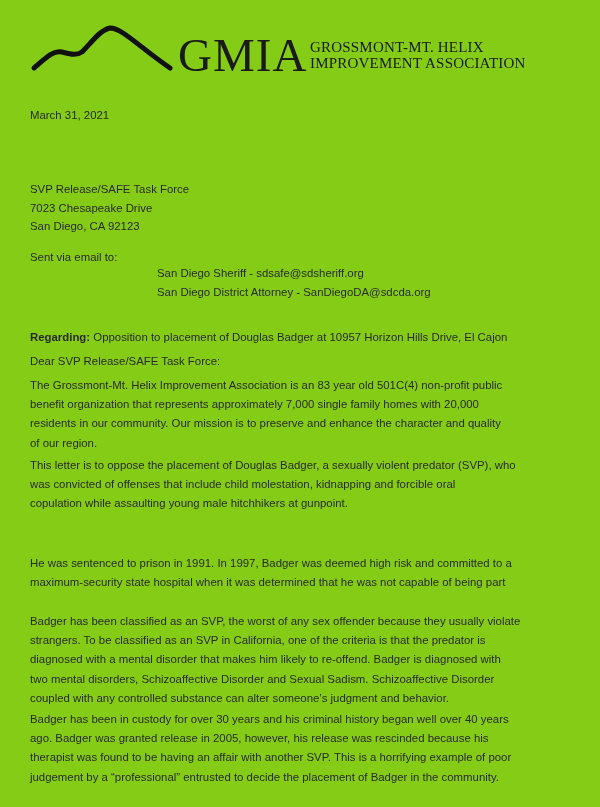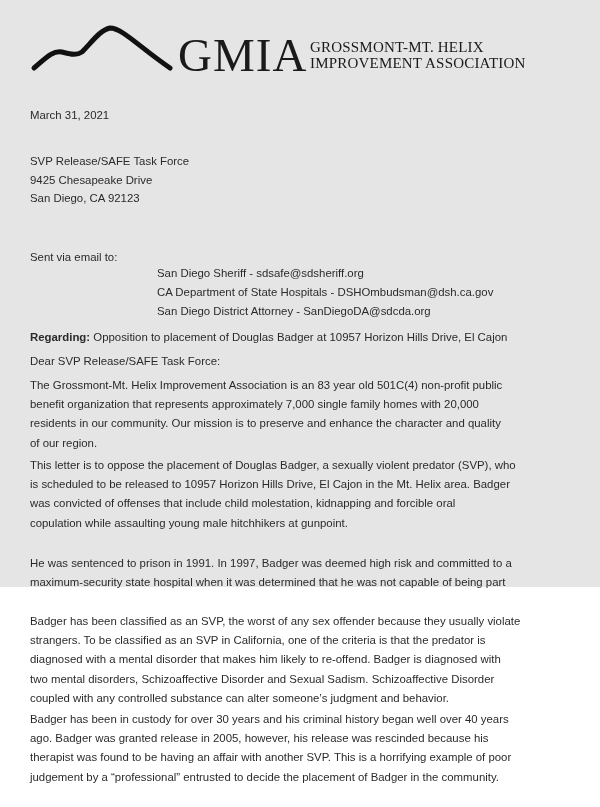--- a/index.html
+++ b/index.html
@@ -2,36 +2,36 @@
 <html><head>
 <meta charset="utf-8">
 <style>
   html, body { margin: 0; padding: 0; }
   body {
     width: 600px; height: 807px; overflow: hidden;
     background: #ffffff; color: #2a2a2a;
     font-family: "Liberation Sans", sans-serif;
     position: relative;
   }
-  .page { position: relative; width: 600px; height: 587px; background: #e5e5e5; }
+  .page { position: relative; width: 600px; height: 807px; background: #84cc16; }
   .logo { position: absolute; left: 30px; top: 22px; height: 60px; width: 560px; }
   .logo svg.mountain { position: absolute; left: 0; top: 0; }
   .logo .gmia {
     position: absolute; left: 148px; top: 8px;
     font-family: "Liberation Serif", serif; font-size: 47px; letter-spacing: 1px;
     color: #1a1a1a; line-height: 50px;
   }
   .logo .org {
     position: absolute; left: 280px; top: 17px;
     font-family: "Liberation Serif", serif; font-size: 15px; line-height: 16px;
     color: #1a1a1a; letter-spacing: 0.2px;
   }
   .txt { position: absolute; left: 30px; font-size: 11.4px; line-height: 18.6px; color: #2a2a2a; }
   .date { top: 106px; }
-  .addr { top: 152px; }
+  .addr { top: 180px; }
   .sent-label { position: absolute; left: 30px; top: 248px; font-size: 11.4px; line-height: 19px; }
   .sent-list { position: absolute; left: 157px; top: 248px; font-size: 11.4px; line-height: 19px; margin-top: 16px; }
   .regarding { top: 328px; }
   .regarding b { font-weight: bold; }
   .salutation { top: 352px; }
   .para { position: absolute; left: 30px; width: 560px; font-size: 11.4px; line-height: 19.2px; }
   .p1 { top: 376px; }
   .p2 { top: 456px; }
   .p3 { top: 554px; }
   .p4 { top: 612px; }
@@ -51,45 +51,43 @@
     <div class="org">
       <span class="line">GROSSMONT-MT. HELIX</span>
       <span class="line">IMPROVEMENT ASSOCIATION</span>
     </div>
   </div>
 
   <div class="txt date">March 31, 2021</div>
 
   <div class="txt addr">
     <span class="line">SVP Release/SAFE Task Force</span>
-    <span class="line">9425 Chesapeake Drive</span>
+    <span class="line">7023 Chesapeake Drive</span>
     <span class="line">San Diego, CA 92123</span>
   </div>
 
   <div class="sent-label">Sent via email to:</div>
   <div class="sent-list">
     <span class="line">San Diego Sheriff - sdsafe@sdsheriff.org</span>
-    <span class="line">CA Department of State Hospitals - DSHOmbudsman@dsh.ca.gov</span>
     <span class="line">San Diego District Attorney - SanDiegoDA@sdcda.org</span>
   </div>
 
   <div class="txt regarding"><b>Regarding:</b><span> Opposition to placement of Douglas Badger at 10957 Horizon Hills Drive, El Cajon</span></div>
 
   <div class="txt salutation">Dear SVP Release/SAFE Task Force:</div>
 
   <div class="para p1">
     <span class="line">The Grossmont-Mt. Helix Improvement Association is an 83 year old 501C(4) non-profit public</span>
     <span class="line">benefit organization that represents approximately 7,000 single family homes with 20,000</span>
     <span class="line">residents in our community. Our mission is to preserve and enhance the character and quality</span>
     <span class="line">of our region.</span>
   </div>
 
   <div class="para p2">
     <span class="line">This letter is to oppose the placement of Douglas Badger, a sexually violent predator (SVP), who</span>
-    <span class="line">is scheduled to be released to 10957 Horizon Hills Drive, El Cajon in the Mt. Helix area. Badger</span>
     <span class="line">was convicted of offenses that include child molestation, kidnapping and forcible oral</span>
     <span class="line">copulation while assaulting young male hitchhikers at gunpoint.</span>
   </div>
 
   <div class="para p3">
     <span class="line">He was sentenced to prison in 1991. In 1997, Badger was deemed high risk and committed to a</span>
     <span class="line">maximum-security state hospital when it was determined that he was not capable of being part</span>
   </div>
 
   <div class="para p4">

